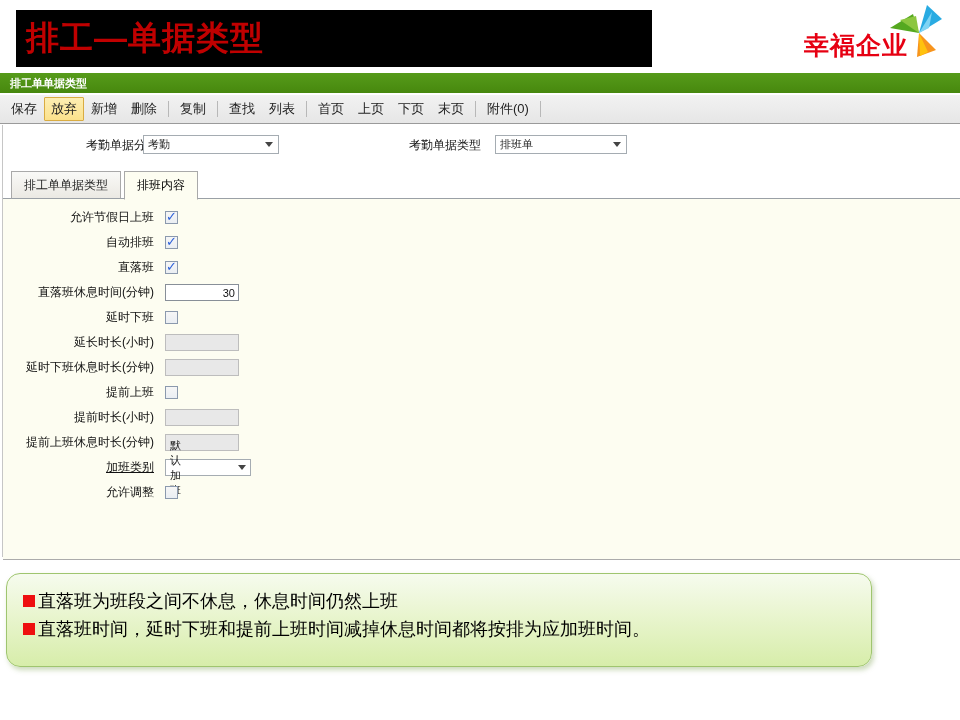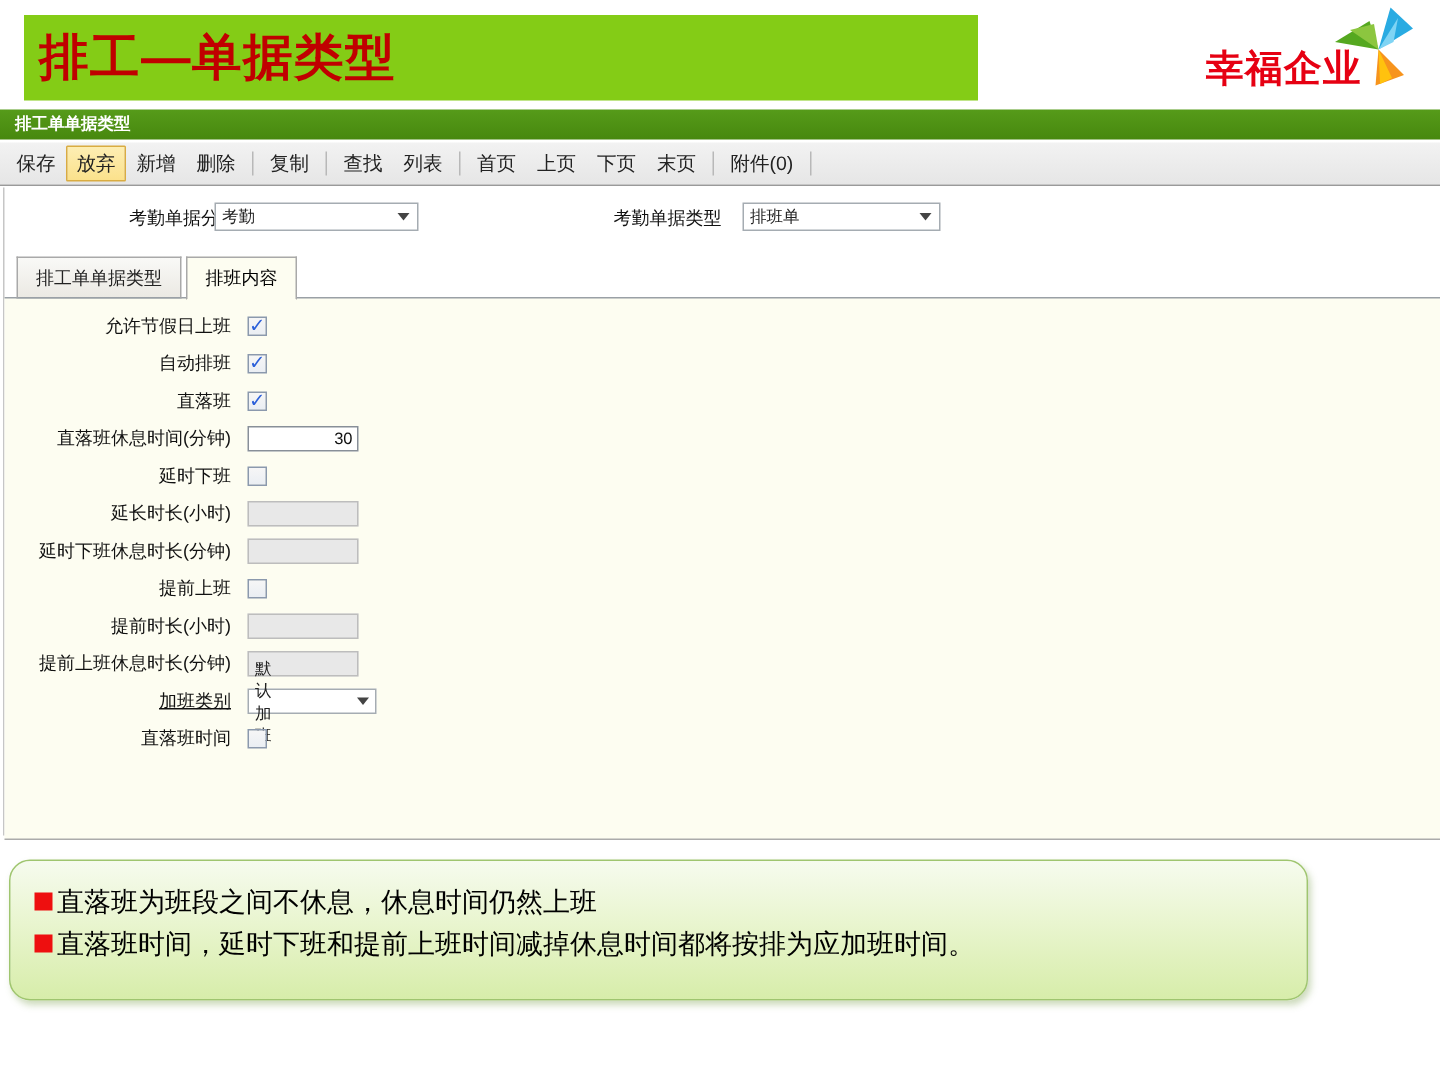--- a/index.html
+++ b/index.html
@@ -1,20 +1,20 @@
 <!DOCTYPE html>
 <html><head>
 <meta charset="utf-8">
 <style>
   * { margin:0; padding:0; box-sizing:border-box; }
   html,body { width:960px; height:720px; }
   body { font-family:"Liberation Sans","DejaVu Sans",sans-serif; background:#fff; position:relative; overflow:hidden; }
 
   
-  .title-band { position:absolute; left:16px; top:10px; width:636px; height:57px; background:#84cc16;text-align:right; }
+  .title-band { position:absolute; left:16px; top:10px; width:636px; height:57px; background:#000000;text-align:right; }
   .slide-title { position:absolute; left:10px; top:6px; font-size:33px; font-weight:bold; color:#c00000; letter-spacing:1px; }
   .logo { position:absolute; right:8px; top:2px; width:160px; height:66px; }
   .logo-text { position:absolute; left:12px; bottom:6px; font-size:25px; font-weight:bold; color:#e60012; letter-spacing:1px; }
   .logo-svg { position:absolute; right:8px; top:2px; }
 
   
   .winbar { position:absolute; left:0; top:73px; width:960px; height:20px; background:linear-gradient(180deg,#569b1a,#47880e); }
   .winbar-title { color:#fff; font-size:11px; font-weight:bold; line-height:20px; padding-left:10px; }
 
   
@@ -159,21 +159,21 @@
         <input class="ti dis" disabled="" style="">
       </div>
       <div class="frow">
         <label class="flabel u">加班类别</label>
         <div class="combo-sm">
           <span class="val">默认加班</span>
           <span class="arr"></span>
         </div>
       </div>
       <div class="frow">
-        <label class="flabel">直落班时间</label>
+        <label class="flabel">允许调整</label>
         <span class="cb"></span>
       </div>
     </div>
 </div>
 
 <div class="notebox" id="notebox">
     <div class="note-line"><span class="nbullet"></span><span>直落班为班段之间不休息，休息时间仍然上班</span></div>
     <div class="note-line"><span class="nbullet"></span><span>直落班时间，延时下班和提前上班时间减掉休息时间都将按排为应加班时间。</span></div>
   </div>
 

